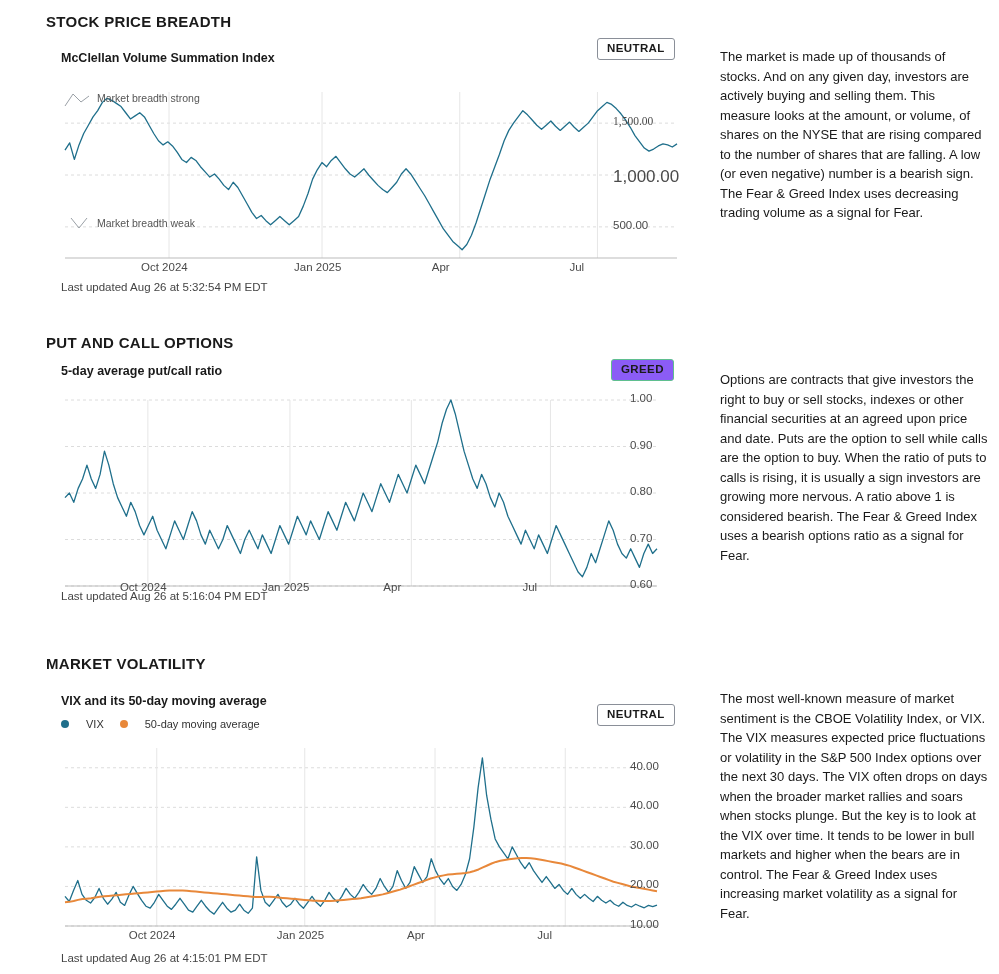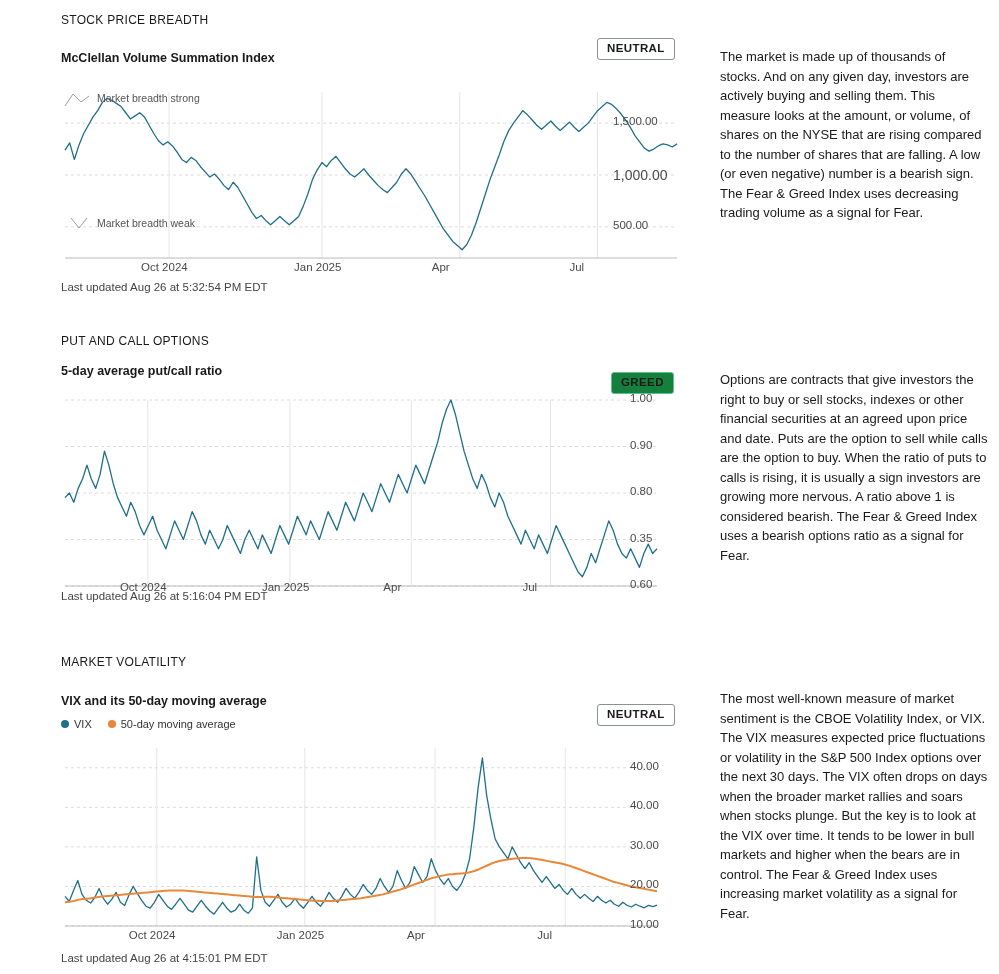--- a/index.html
+++ b/index.html
@@ -15,23 +15,23 @@
     position: relative;
     overflow: hidden;
   }
   .section {
     position: absolute;
     left: 0;
     width: 999px;
   }
   .sec-title {
     position: absolute;
-    left: 61px;
-    font-size: 12px;
-    font-weight: normal;
+    left: 46px;
+    font-size: 15px;
+    font-weight: bold;
     letter-spacing: 0.3px;
     color: #1a1a1a;
     text-transform: uppercase;
   }
   .chart-subtitle {
     position: absolute;
     left: 61px;
     font-size: 12.5px;
     font-weight: bold;
     color: #1a1a1a;
@@ -42,34 +42,33 @@
     border-radius: 3px;
     font-size: 11.5px;
     font-weight: bold;
     letter-spacing: 0.4px;
     padding: 4px 9px 4px 9px;
     background: #ffffff;
     color: #1a1a1a;
     line-height: 1;
   }
   .badge.greed {
-    background: #15803d;
+    background: #8b5cf6;
     border-color: #5fbf8f;
-    margin-top: 13px;
   }
   .legend {
     position: absolute;
     left: 61px;
     font-size: 11px;
     color: #333;
     display: flex;
     align-items: center;
     gap: 6px;
   }
-  .legend .item { display: flex; align-items: center; gap: 5px; margin-right: 10px; }
+  .legend .item { display: flex; align-items: center; gap: 17px; margin-right: 10px; }
   .legend .dot { width: 8px; height: 8px; border-radius: 50%; display: inline-block; }
   .chart-wrap {
     position: absolute;
     left: 61px;
   }
   .chart-svg { display: block; }
   .annot {
     font-size: 10.5px;
     fill: #555;
     font-family: "Liberation Sans", sans-serif;
@@ -118,22 +117,22 @@
         <g id="breadth-annot">
             <text x="36" y="30" class="annot">Market breadth strong</text>
             <text x="36" y="155" class="annot">Market breadth weak</text>
             <path d="M4,34 L12,22 L20,30 L28,24" fill="none" stroke="#9aa0a6" stroke-width="1"></path>
             <path d="M10,146 L18,156 L26,146" fill="none" stroke="#9aa0a6" stroke-width="1"></path>
           </g>
       </svg>
     </div>
     <div id="breadth-yticks" style="position:absolute;left:613px;top:72px;width:80px;height:200px;">
         <div style="position: absolute; left: 0px; top: 146.875px; font-size: 11.5px; color: rgb(74, 74, 74);">500.00</div>
-        <div style="position: absolute; left: 0px; top: 95px; font-size: 14px; color: rgb(74, 74, 74);">1,000.00</div>
-        <div style="position: absolute; left: 0px; top: 43.125px; font-size: 11.5px; color: rgb(74, 74, 74);">1,500.00</div>
+        <div style="position: absolute; left: 0px; top: 95px; font-size: 17px; color: rgb(74, 74, 74);">1,000.00</div>
+        <div style="position: absolute; left: 0px; top: 43.125px; font-size: 11.5px; color: rgb(74, 74, 74); font-family: Liberation Serif, serif;">1,500.00</div>
       </div>
     <div id="breadth-xticks" style="position:absolute;left:61px;top:261px;width:620px;height:16px;">
         <div style="position: absolute; left: 80.04px; top: 0px; width: 70px; font-size: 11.5px; color: rgb(74, 74, 74);">Oct 2024</div>
         <div style="position: absolute; left: 233.04px; top: 0px; width: 70px; font-size: 11.5px; color: rgb(74, 74, 74);">Jan 2025</div>
         <div style="position: absolute; left: 370.74px; top: 0px; width: 70px; font-size: 11.5px; color: rgb(74, 74, 74);">Apr</div>
         <div style="position: absolute; left: 508.44px; top: 0px; width: 70px; font-size: 11.5px; color: rgb(74, 74, 74);">Jul</div>
       </div>
 
     <div class="updated" style="top:281px;">Last updated Aug 26 at 5:32:54 PM EDT</div>
     <div class="desc" style="top:47px;">The market is made up of thousands of stocks. And on any given day, investors are actively buying and selling them. This measure looks at the amount, or volume, of shares on the NYSE that are rising compared to the number of shares that are falling. A low (or even negative) number is a bearish sign. The Fear &amp; Greed Index uses decreasing trading volume as a signal for Fear.</div>
@@ -158,21 +157,21 @@
             <line x1="489.44" x2="489.44" y1="12" y2="198" stroke="#e6e6e6" stroke-width="1"></line>
             <line x1="4" x2="596" y1="198" y2="198" stroke="#bbbbbb" stroke-width="1"></line>
           </g>
         <g id="putcall-series">
             <path d="M4.00,109.65L8.39,105.00L12.77,114.30L17.16,100.35L21.54,91.05L25.93,77.10L30.31,91.05L34.70,100.35L39.08,86.40L43.47,63.15L47.85,77.10L52.24,95.70L56.62,109.65L61.01,118.95L65.39,128.25L69.78,114.30L74.16,123.60L78.55,137.55L82.93,146.85L87.32,137.55L91.70,128.25L96.09,142.20L100.47,151.50L104.86,160.80L109.24,146.85L113.63,132.90L118.01,142.20L122.40,151.50L126.79,137.55L131.17,123.60L135.56,132.90L139.94,146.85L144.33,156.15L148.71,142.20L153.10,151.50L157.48,160.80L161.87,151.50L166.25,137.55L170.64,146.85L175.02,156.15L179.41,165.45L183.79,151.50L188.18,142.20L192.56,151.50L196.95,160.80L201.33,146.85L205.72,156.15L210.10,165.45L214.49,151.50L218.87,137.55L223.26,146.85L227.64,156.15L232.03,142.20L236.41,128.25L240.80,137.55L245.19,146.85L249.57,132.90L253.96,142.20L258.34,151.50L262.73,137.55L267.11,123.60L271.50,132.90L275.88,142.20L280.27,128.25L284.65,114.30L289.04,123.60L293.42,132.90L297.81,118.95L302.19,105.00L306.58,114.30L310.96,123.60L315.35,109.65L319.73,95.70L324.12,105.00L328.50,114.30L332.89,100.35L337.27,86.40L341.66,95.70L346.04,105.00L350.43,91.05L354.81,77.10L359.20,86.40L363.59,95.70L367.97,81.75L372.36,67.80L376.74,53.85L381.13,35.25L385.51,21.30L389.90,12.00L394.28,25.95L398.67,44.55L403.05,63.15L407.44,77.10L411.82,91.05L416.21,100.35L420.59,86.40L424.98,95.70L429.36,109.65L433.75,118.95L438.13,105.00L442.52,114.30L446.90,128.25L451.29,137.55L455.67,146.85L460.06,156.15L464.44,142.20L468.83,151.50L473.21,160.80L477.60,146.85L481.99,156.15L486.37,165.45L490.76,151.50L495.14,137.55L499.53,146.85L503.91,156.15L508.30,165.45L512.68,174.75L517.07,184.05L521.45,188.70L525.84,179.40L530.22,165.45L534.61,174.75L538.99,160.80L543.38,146.85L547.76,132.90L552.15,142.20L556.53,156.15L560.92,165.45L565.30,170.10L569.69,160.80L574.07,170.10L578.46,179.40L582.84,165.45L587.23,156.15L591.61,165.45L596.00,160.80" fill="none" stroke="#1f6f8b" stroke-width="1.3" stroke-linejoin="round"></path>
           </g>
       </svg>
     </div>
     <div id="putcall-yticks" style="position:absolute;left:630px;top:67px;width:80px;height:210px;">
         <div style="position: absolute; left: 0px; top: 190px; font-size: 11.5px; color: rgb(74, 74, 74);">0.60</div>
-        <div style="position: absolute; left: 0px; top: 143.5px; font-size: 11.5px; color: rgb(74, 74, 74);">0.35</div>
+        <div style="position: absolute; left: 0px; top: 143.5px; font-size: 11.5px; color: rgb(74, 74, 74);">0.70</div>
         <div style="position: absolute; left: 0px; top: 97px; font-size: 11.5px; color: rgb(74, 74, 74);">0.80</div>
         <div style="position: absolute; left: 0px; top: 50.5px; font-size: 11.5px; color: rgb(74, 74, 74);">0.90</div>
         <div style="position: absolute; left: 0px; top: 4px; font-size: 11.5px; color: rgb(74, 74, 74);">1.00</div>
       </div>
     <div id="putcall-xticks" style="position:absolute;left:61px;top:260px;width:600px;height:16px;">
         <div style="position: absolute; left: 58.88px; top: 0px; width: 70px; font-size: 11.5px; color: rgb(74, 74, 74);">Oct 2024</div>
         <div style="position: absolute; left: 200.96px; top: 0px; width: 70px; font-size: 11.5px; color: rgb(74, 74, 74);">Jan 2025</div>
         <div style="position: absolute; left: 322.32px; top: 0px; width: 70px; font-size: 11.5px; color: rgb(74, 74, 74);">Apr</div>
         <div style="position: absolute; left: 461.44px; top: 0px; width: 70px; font-size: 11.5px; color: rgb(74, 74, 74);">Jul</div>
       </div>

